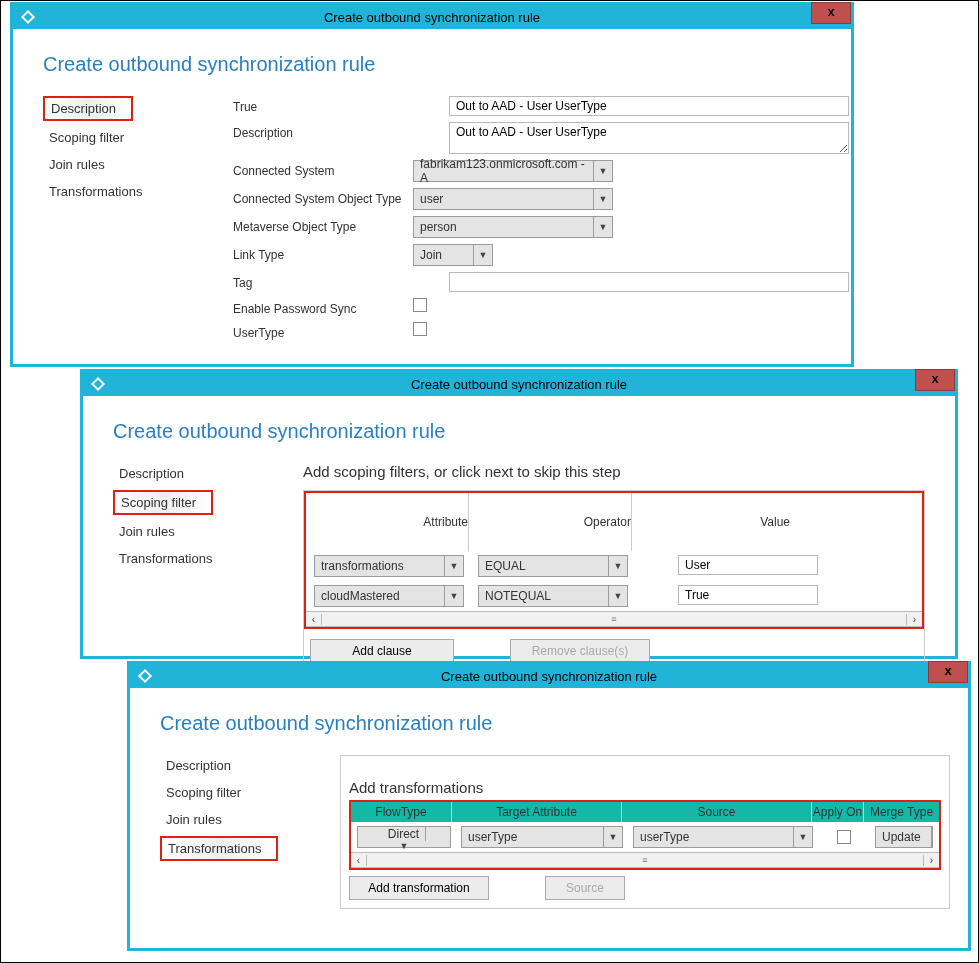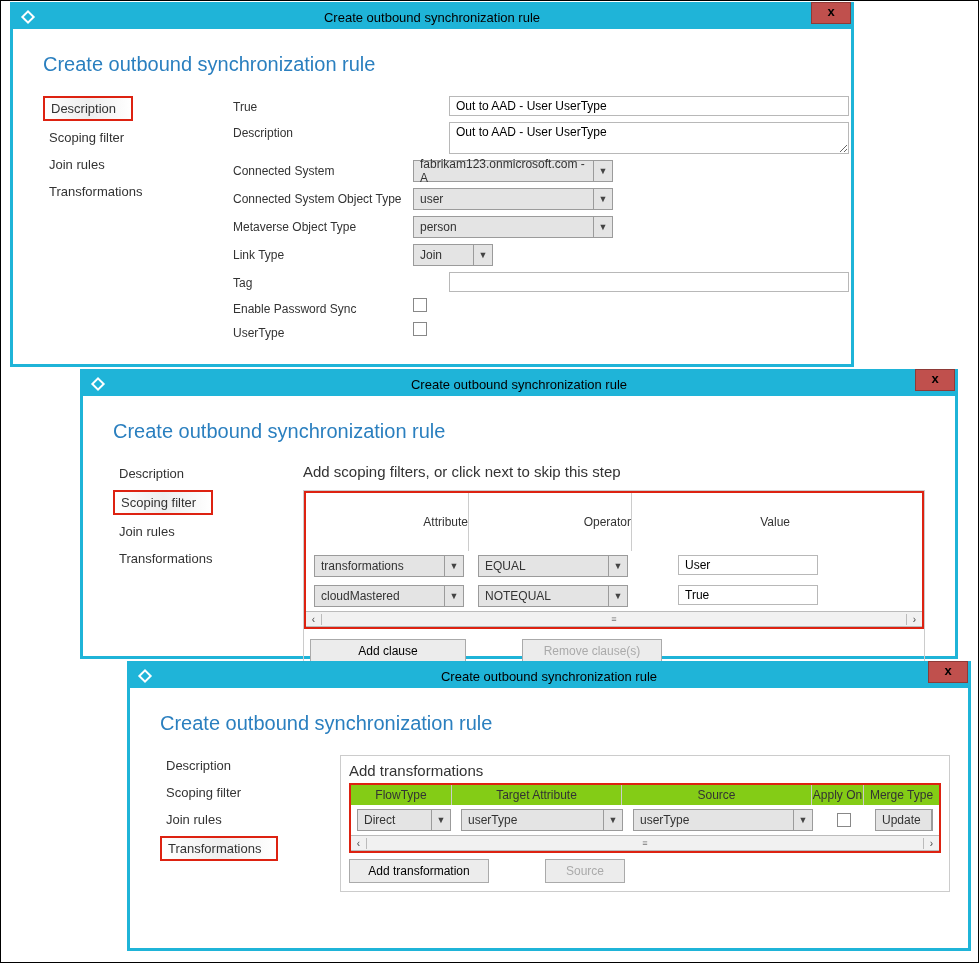--- a/index.html
+++ b/index.html
@@ -164,21 +164,21 @@
     padding:0 16px;
     font-size:12px;
     cursor:pointer;
     font-family:inherit;
   }
   .btn.disabled { color:#aaa; cursor:default;margin-left:48px; }
   .btn-row { display:flex; gap:8px; margin-top:6px; }
 
   .trans-box { border:2px solid #d21; }
   .trans-head {
-    display:flex; background:#84cc16;
+    display:flex; background:#14b8a6;
   }
   .trans-head > div {
     border-left:1px solid #ccc;
     padding:3px 0; text-align:center; font-size:12px;
   }
   .trans-head > div:first-child{border-left:none;}
   .trans-row { display:flex; padding:4px 6px; gap:10px; align-items:center; }
 </style>
 </head>
 <body>
@@ -298,21 +298,21 @@
                 </div>
               <input class="txt" style="width: 140px;" value="True">
             </div>
             <div class="hscroll">
               <div class="arrow">‹</div>
               <div class="track">≡</div>
               <div class="arrow">›</div>
             </div>
           </div>
           <div class="btn-row" style="padding:4px 6px;">
-            <button class="btn" style="width:156px;">Add clause</button>
+            <button class="btn" style="width:144px;">Add clause</button>
             <button class="btn disabled" style="width:140px;">Remove clause(s)</button>
           </div>
         </div>
       </div>
     </div>
   </div>
 </div>
 
 <div class="window" style="left:126px; top:660px; width:844px; height:290px;">
   <div class="titlebar">
@@ -323,32 +323,32 @@
   <div class="content">
     <h1 class="page-title">Create outbound synchronization rule</h1>
     <div class="body-row" style="gap:30px;">
       <div class="sidebar">
         <div class="sidebar-item"><span>Description</span></div>
         <div class="sidebar-item"><span>Scoping filter</span></div>
         <div class="sidebar-item"><span>Join rules</span></div>
         <div class="sidebar-item active red-outline" style="width:118px;"><span>Transformations</span></div>
       </div>
       <div class="main">
-        <div style="border:1px solid #ccc; padding:6px 8px 8px 8px;">
+        <div style="border:1px solid #ccc; padding:23px 8px 8px 8px;">
           <div class="section-heading" style="margin-bottom:4px;">Add transformations</div>
           <div class="trans-box">
             <div class="trans-head">
               <div style="width:100px;">FlowType</div>
               <div style="width:170px;">Target Attribute</div>
               <div style="width:190px;">Source</div>
               <div style="width:52px;">Apply On</div>
               <div style="flex:1;">Merge Type</div>
             </div>
             <div class="trans-row">
-              <div class="dropdown" style="width:94px;">
+              <div class="dropdown" style="width:94px;flex-direction:column;">
                   <span class="dd-text" style="flex:1;">Direct</span>
                   <span class="dd-arrow">▼</span>
                 </div>
               <div class="dropdown" style="width:162px;">
                   <span class="dd-text" style="flex:1;">userType</span>
                   <span class="dd-arrow">▼</span>
                 </div>
               <div class="dropdown" style="width:180px;">
                   <span class="dd-text" style="flex:1;">userType</span>
                   <span class="dd-arrow">▼</span>

